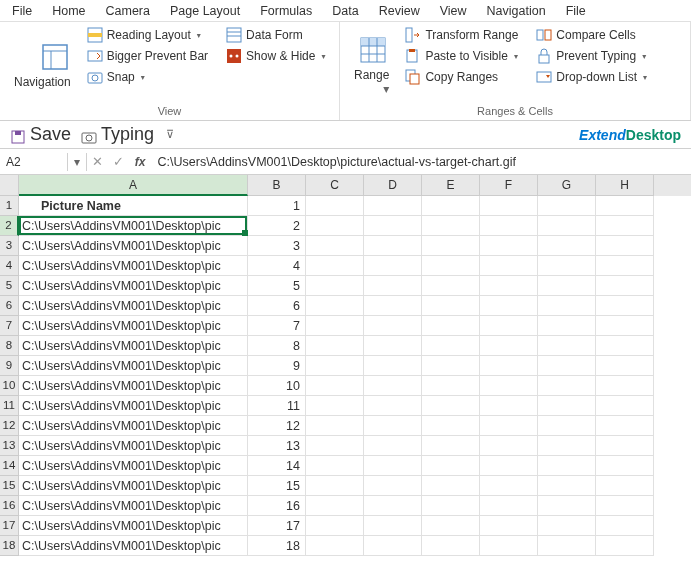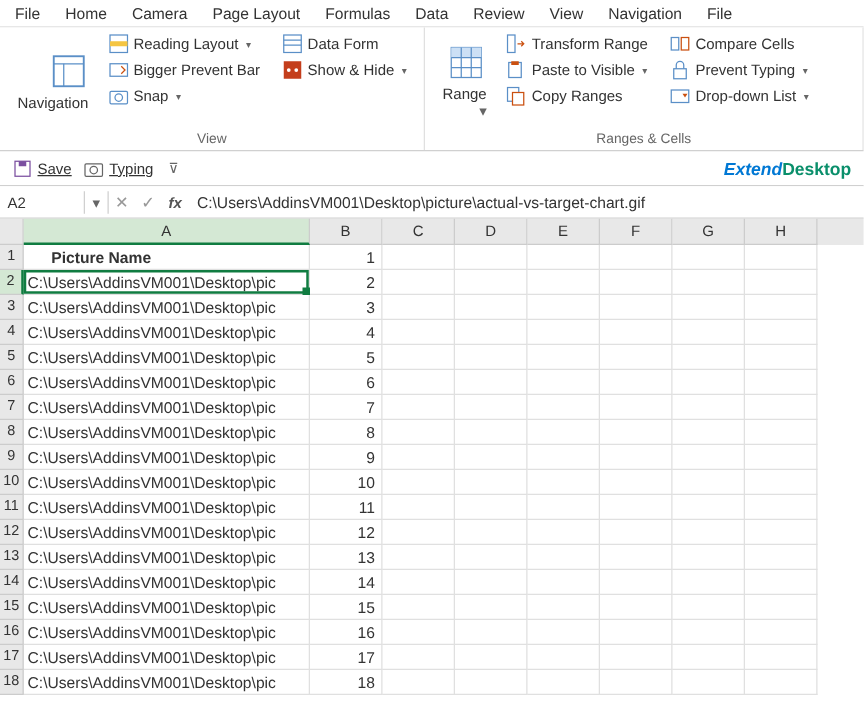--- a/index.html
+++ b/index.html
@@ -13,21 +13,21 @@
 .group-label { text-align: center; font-size: 11px; color: #666; padding: 1px 0; }
 .big-btn { display: flex; flex-direction: column; align-items: flex-end; justify-content: center; padding: 2px 8px; cursor: pointer; }
 .big-btn .ic { width: 32px; height: 32px; display: flex; align-items: center; justify-content: center; margin-bottom: 2px; }
 .big-btn span { font-size: 12px; }
 .col { display: flex; flex-direction: column; gap: 3px; }
 .sm-btn { display: flex; align-items: center; gap: 4px; padding: 1px 4px; cursor: pointer; font-size: 12px; white-space: nowrap; }
 .sm-btn .ic { width: 16px; height: 16px; display: flex; align-items: center; justify-content: center; }
 .dd { font-size: 8px; color: #666; margin-left: 2px; }
 .qat { display: flex; align-items: center; height: 28px; padding: 0 10px; border-bottom: 1px solid #d0d0d0; justify-content: space-between; }
 .qat-left { display: flex; align-items: center; gap: 10px; }
-.qat-item { display: flex; align-items: center; gap: 4px; cursor: pointer; font-size: 12px; text-decoration: underline; }
+.qat-item { display: flex; align-items: flex-end; gap: 4px; cursor: pointer; font-size: 18px; }
 .brand { color: #0078d4; font-weight: 600; font-size: 14px; font-style: italic; }
 .brand b { color: #0a8f6b; font-style: normal; }
 .fbar { display: flex; align-items: center; height: 26px; border-bottom: 1px solid #d0d0d0; background: #fff; }
 .namebox { width: 68px; padding: 2px 6px; font-size: 12px; border-right: 1px solid #d0d0d0; }
 .fbar .dd2 { padding: 0 6px; color: #666; cursor: pointer; }
 .fbar .sep { width: 1px; height: 18px; background: #d0d0d0; }
 .fbar .fbtn { padding: 0 5px; color: #999; cursor: pointer; font-size: 13px; }
 .fx { font-style: italic; font-weight: 600; padding: 0 6px; color: #555; }
 .fcontent { flex: 1; padding: 2px 6px; font-size: 12.5px; white-space: nowrap; overflow: hidden; }
 .grid { position: relative; }

